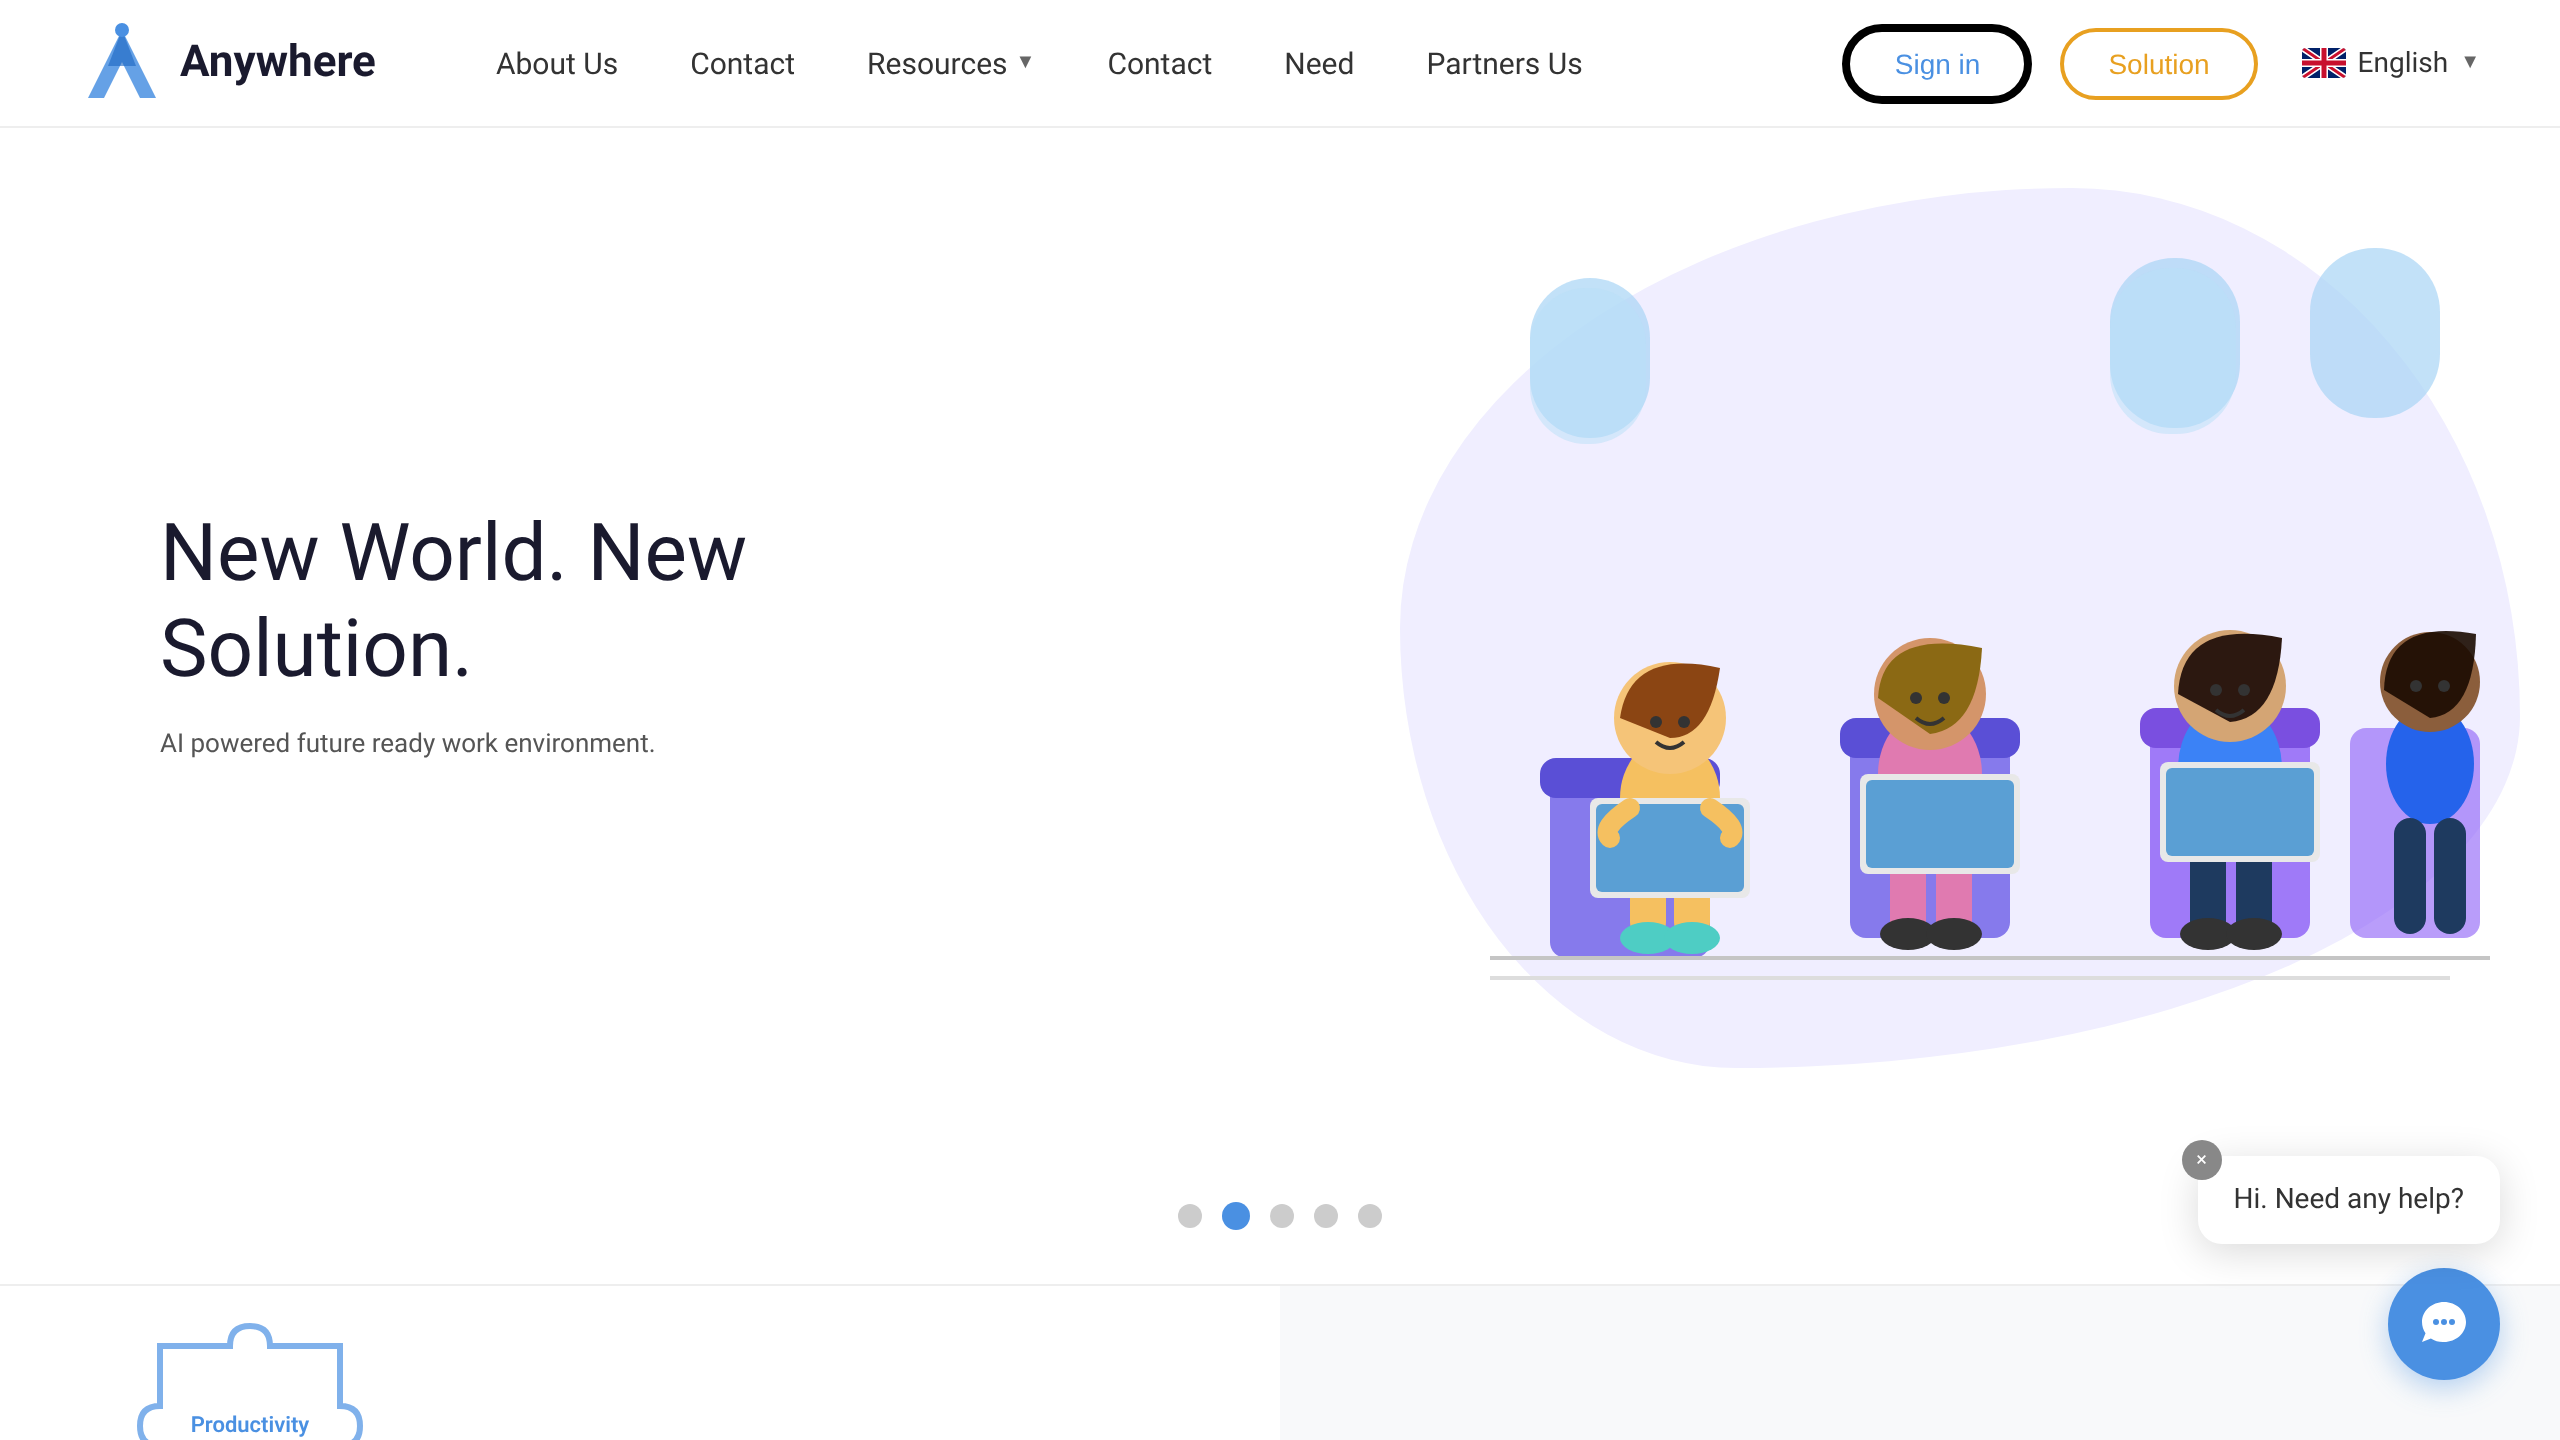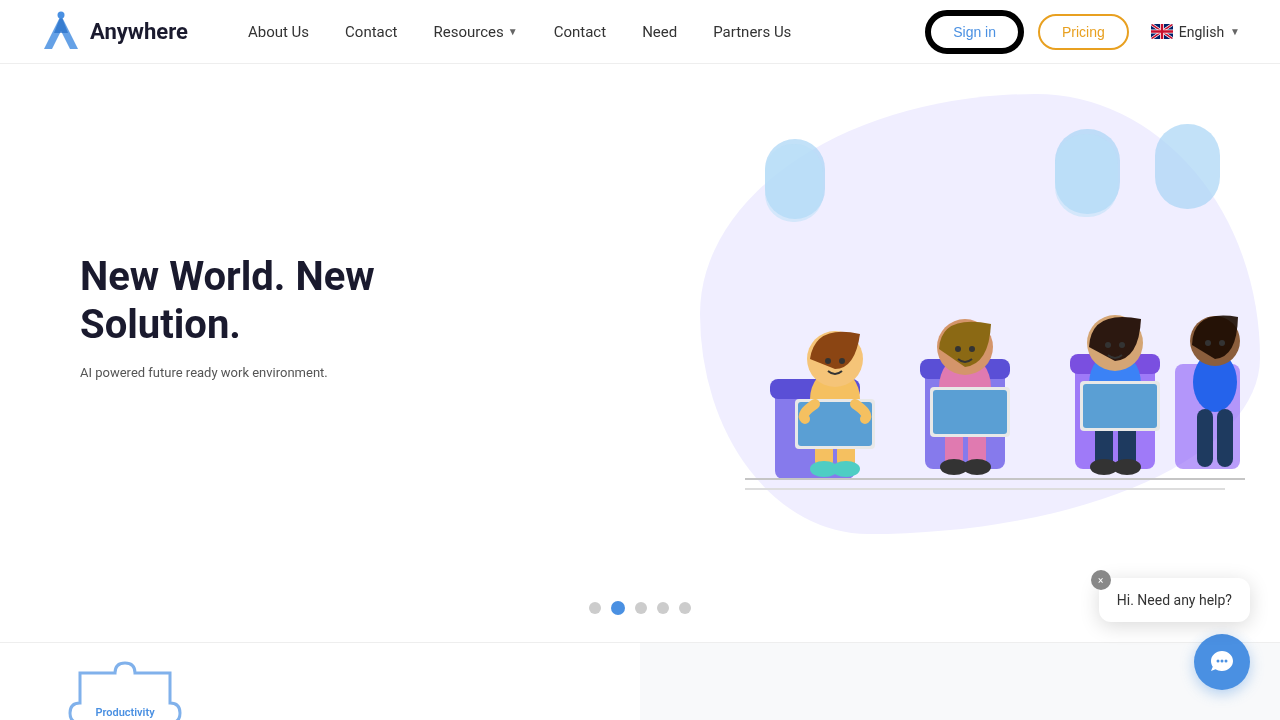--- a/index.html
+++ b/index.html
@@ -52,21 +52,21 @@
       color: #666;
     }
     .nav-actions {
       display: flex;
       align-items: center;
       gap: 14px;
       margin-left: auto;
     }
     .btn-signin {
       padding: 8px 22px;
-      border: 6px solid #000000;
+      border: 4px solid #000000;
       border-radius: 24px;
       background: transparent;
       color: #4a90e2;
       font-size: 14px;
       font-weight: 500;
       cursor: pointer;
     }
     .btn-register {
       padding: 8px 22px;
       border: 2px solid #e8a020;
@@ -95,21 +95,21 @@
       height: 510px;
       position: relative;
       overflow: hidden;
     }
     .hero-content {
       flex: 0 0 420px;
       z-index: 2;
     }
     .hero-title {
       font-size: 40px;
-      font-weight: 700;
+      font-weight: 400;
       color: #1a1a2e;
       line-height: 1.2;
       margin-bottom: 16px;
     }
     .hero-subtitle {
       font-size: 13px;
       color: #555;
       margin-bottom: 36px;
     }
     .btn-cta {
@@ -281,21 +281,21 @@
       <span>Resources</span>
       <span class="resources-caret">▼</span>
     </a>
     <a class="nav-link" href="#">Contact</a>
     <a class="nav-link" href="#">Need</a>
     <a class="nav-link" href="#">Partners Us</a>
   </div>
 
   <div class="nav-actions">
     <button class="btn-signin">Sign in</button>
-    <button class="btn-register">Pricing</button>
+    <button class="btn-register">Solution</button>
     <div class="lang-selector">
 
       <svg width="22" height="15" viewBox="0 0 22 15" style="border-radius:2px;">
         <rect width="22" height="15" fill="#012169"></rect>
         <path d="M0,0 L22,15 M22,0 L0,15" stroke="#fff" stroke-width="3"></path>
         <path d="M0,0 L22,15 M22,0 L0,15" stroke="#C8102E" stroke-width="1.5"></path>
         <path d="M11,0 V15 M0,7.5 H22" stroke="#fff" stroke-width="4"></path>
         <path d="M11,0 V15 M0,7.5 H22" stroke="#C8102E" stroke-width="2.5"></path>
       </svg>
       <span>English</span>

